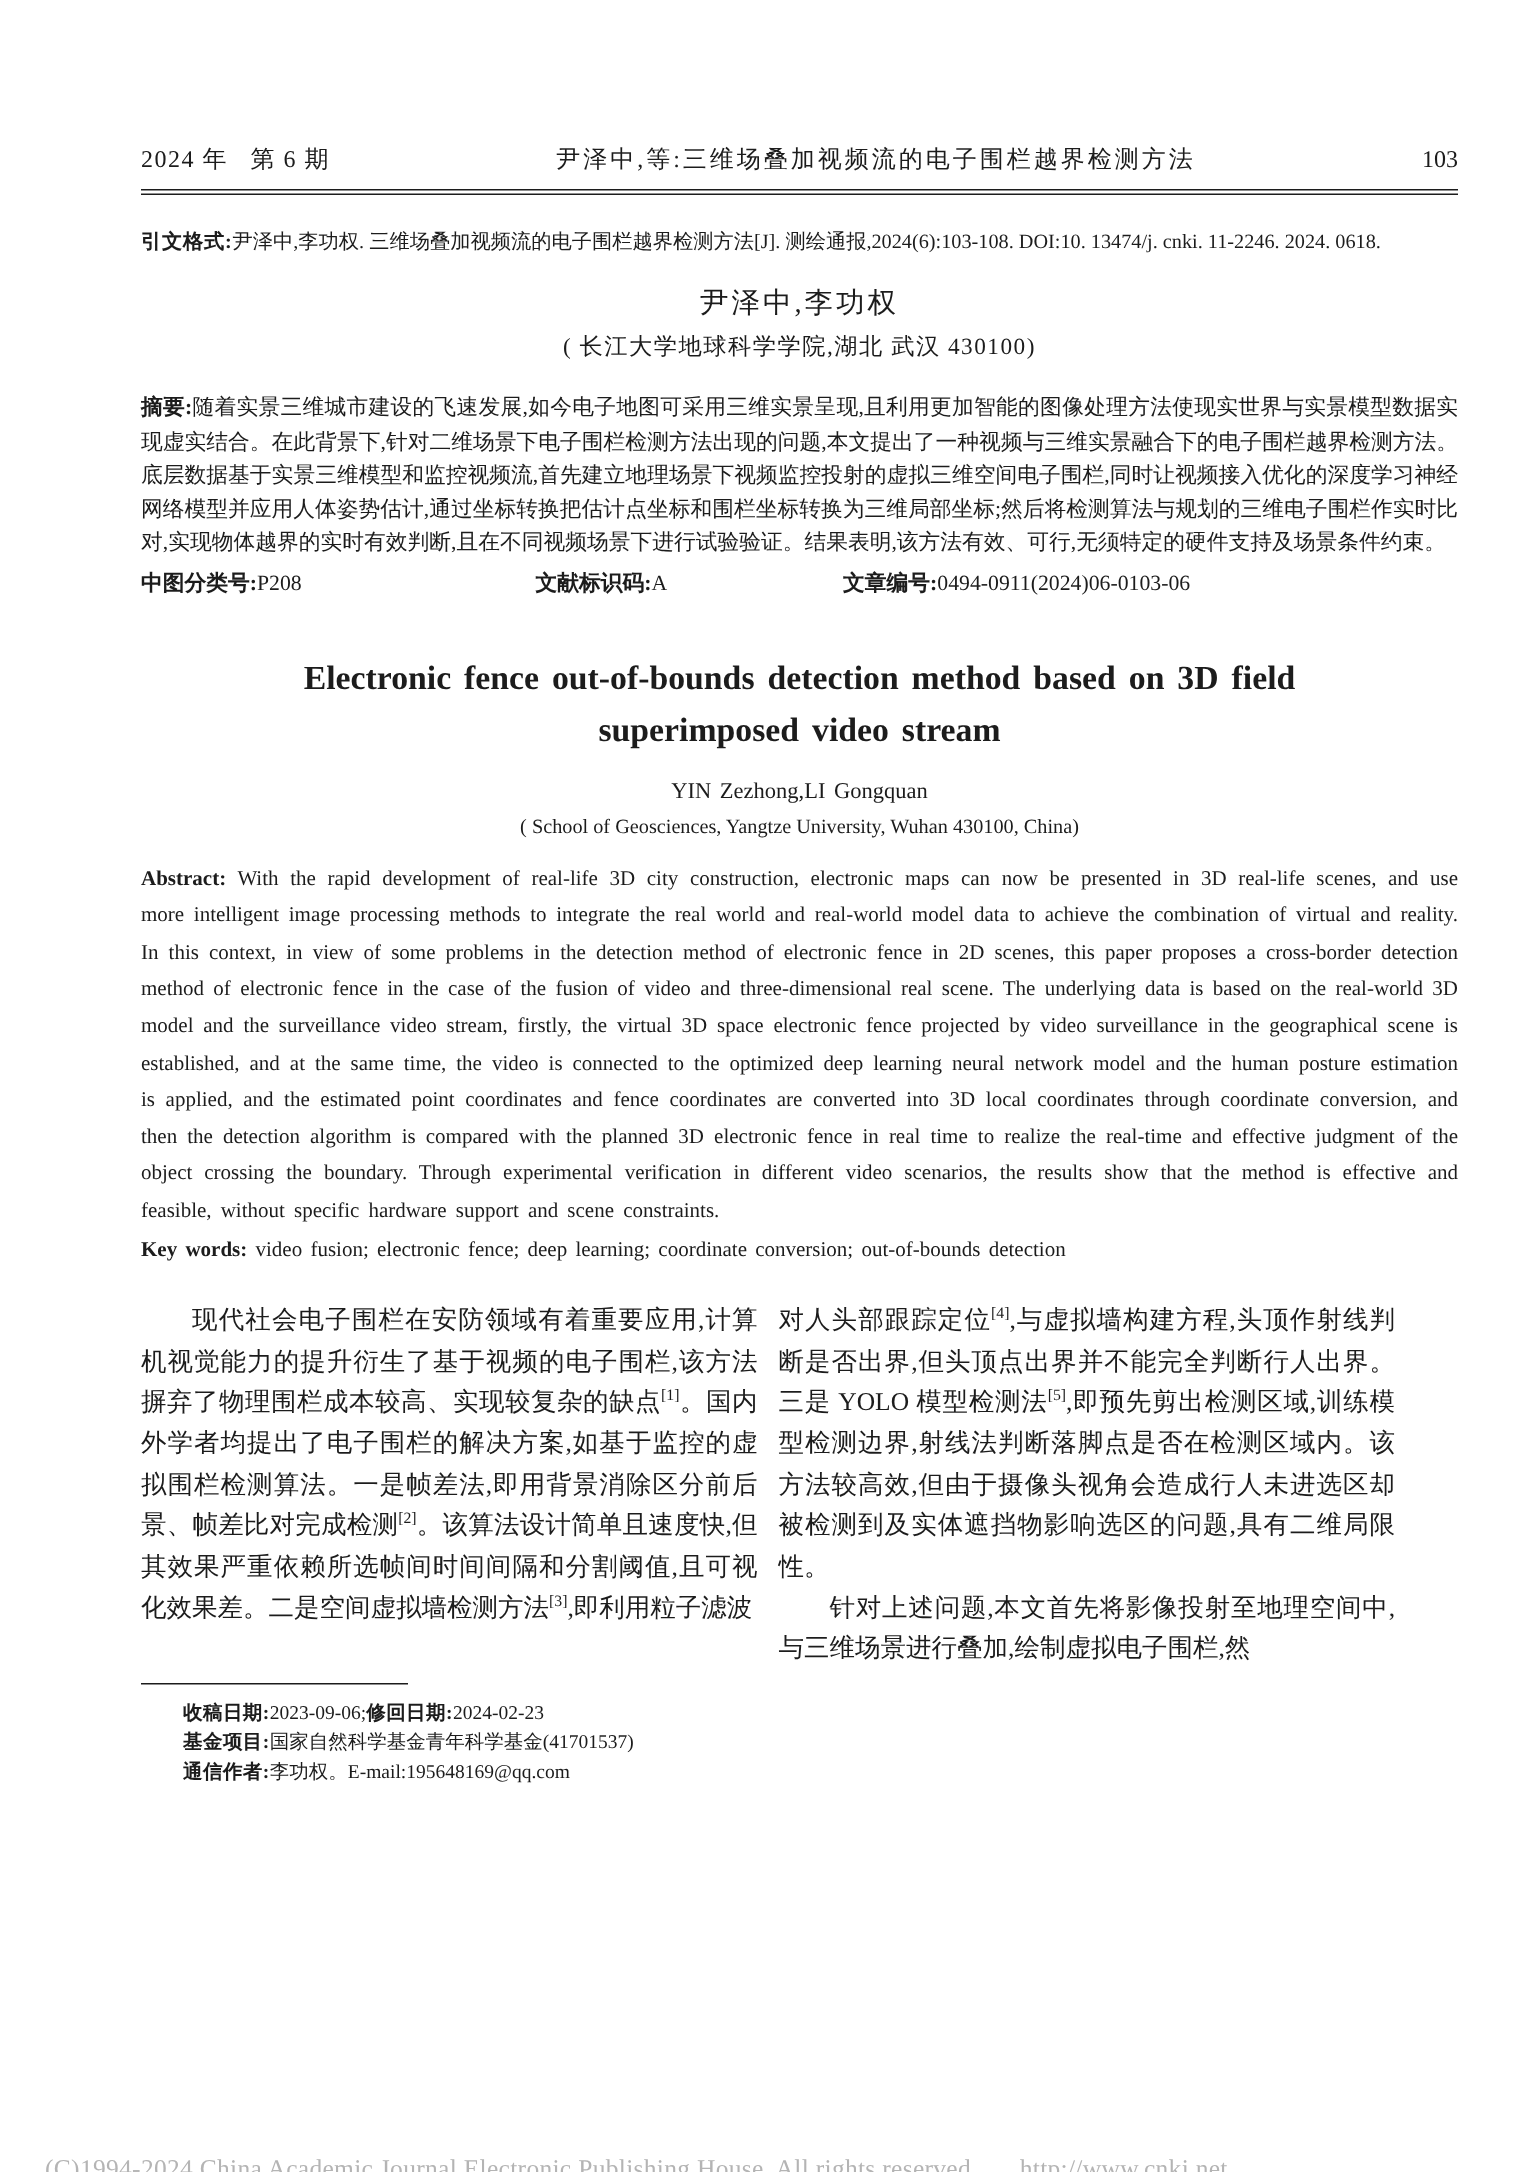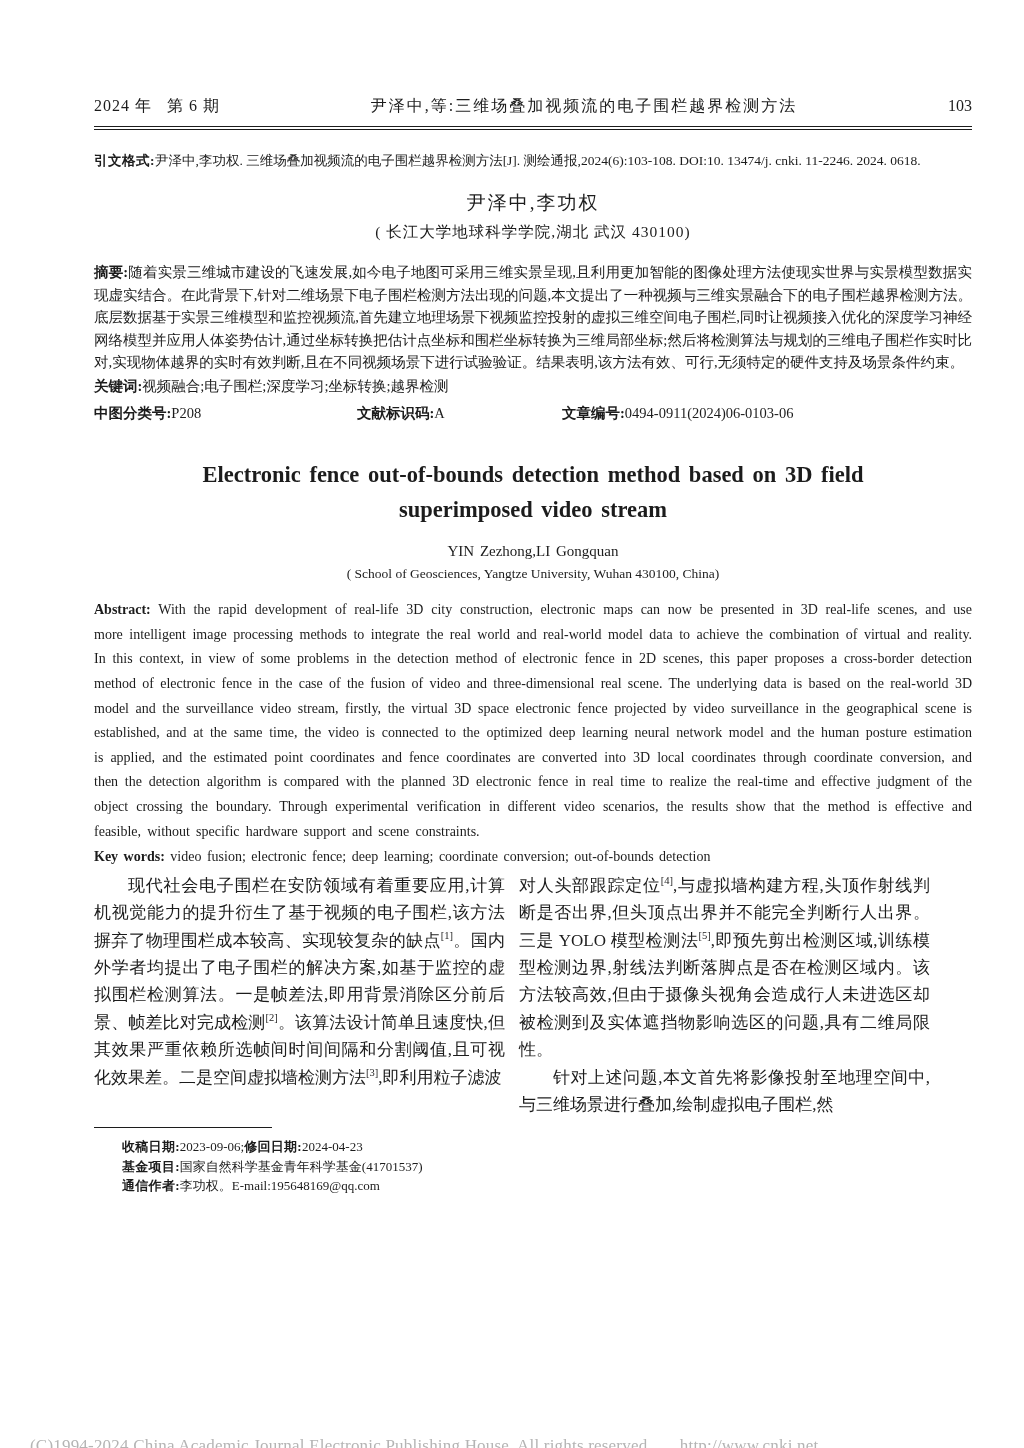--- a/index.html
+++ b/index.html
@@ -120,21 +120,21 @@
   }
   .keywords-en {
     margin-top: 1px;
     font-size: 14px;
     line-height: 24.6px;
     word-spacing: 2px;
   }
 
   
   .body-cols {
-    margin-top: 2px;
+    margin-top: 20px;
     display: flex;
     gap: 14px;
   }
   .col {
     width: 411px;
     font-size: 17px;
     line-height: 27.4px;
     text-align: justify;
   }
   .col p.indent { text-indent: 2em; }
@@ -180,23 +180,20 @@
 
     <div class="citation">
       <b>引文格式:</b><span>尹泽中,李功权. 三维场叠加视频流的电子围栏越界检测方法[J]. 测绘通报,2024(6):103-108. DOI:10. 13474/j. cnki. 11-2246. 2024. 0618.</span>
     </div>
 
     <div class="authors-cn">尹泽中,李功权</div>
     <div class="affil-cn">( 长江大学地球科学学院,湖北 武汉 430100)</div>
 
     <div class="abstract-cn">
       <b>摘要:</b><span>随着实景三维城市建设的飞速发展,如今电子地图可采用三维实景呈现,且利用更加智能的图像处理方法使现实世界与实景模型数据实现虚实结合。在此背景下,针对二维场景下电子围栏检测方法出现的问题,本文提出了一种视频与三维实景融合下的电子围栏越界检测方法。底层数据基于实景三维模型和监控视频流,首先建立地理场景下视频监控投射的虚拟三维空间电子围栏,同时让视频接入优化的深度学习神经网络模型并应用人体姿势估计,通过坐标转换把估计点坐标和围栏坐标转换为三维局部坐标;然后将检测算法与规划的三维电子围栏作实时比对,实现物体越界的实时有效判断,且在不同视频场景下进行试验验证。结果表明,该方法有效、可行,无须特定的硬件支持及场景条件约束。</span>
-    </div>
-    <div class="keywords-cn">
-      <b>关键词:</b><span>视频融合;电子围栏;深度学习;坐标转换;越界检测</span>
     </div>
     <div class="classif">
       <span class="c1"><b>中图分类号:</b><span>P208</span></span>
       <span class="c2"><b>文献标识码:</b><span>A</span></span>
       <span class="c3"><b>文章编号:</b><span>0494-0911(2024)06-0103-06</span></span>
     </div>
 
     <div class="title-en">
       <div>Electronic fence out-of-bounds detection method based on 3D field</div>
       <div>superimposed video stream</div>
@@ -216,21 +213,21 @@
           <p class="indent"><span>现代社会电子围栏在安防领域有着重要应用,计算机视觉能力的提升衍生了基于视频的电子围栏,该方法摒弃了物理围栏成本较高、实现较复杂的缺点</span><sup>[1]</sup><span>。国内外学者均提出了电子围栏的解决方案,如基于监控的虚拟围栏检测算法。一是帧差法,即用背景消除区分前后景、帧差比对完成检测</span><sup>[2]</sup><span>。该算法设计简单且速度快,但其效果严重依赖所选帧间时间间隔和分割阈值,且可视化效果差。二是空间虚拟墙检测方法</span><sup>[3]</sup><span>,即利用粒子滤波</span></p>
         </div>
       <div class="col">
           <p><span>对人头部跟踪定位</span><sup>[4]</sup><span>,与虚拟墙构建方程,头顶作射线判断是否出界,但头顶点出界并不能完全判断行人出界。三是 YOLO 模型检测法</span><sup>[5]</sup><span>,即预先剪出检测区域,训练模型检测边界,射线法判断落脚点是否在检测区域内。该方法较高效,但由于摄像头视角会造成行人未进选区却被检测到及实体遮挡物影响选区的问题,具有二维局限性。</span></p>
           <p class="indent"><span>针对上述问题,本文首先将影像投射至地理空间中,与三维场景进行叠加,绘制虚拟电子围栏,然</span></p>
         </div>
     </div>
 
     <div class="fn-rule"></div>
     <div class="footnotes">
-      <div><b>收稿日期:</b><span>2023-09-06;</span><b>修回日期:</b><span>2024-04-23</span></div>
+      <div><b>收稿日期:</b><span>2023-09-06;</span><b>修回日期:</b><span>2024-02-23</span></div>
       <div><b>基金项目:</b><span>国家自然科学基金青年科学基金(41701537)</span></div>
       <div><b>通信作者:</b><span>李功权。E-mail:195648169@qq.com</span></div>
     </div>
   </div>
 
   <div class="copyright">
     <span>(C)1994-2024 China Academic Journal Electronic Publishing House. All rights reserved.</span><span class="url">http://www.cnki.net</span>
   </div>
 </div>
 

